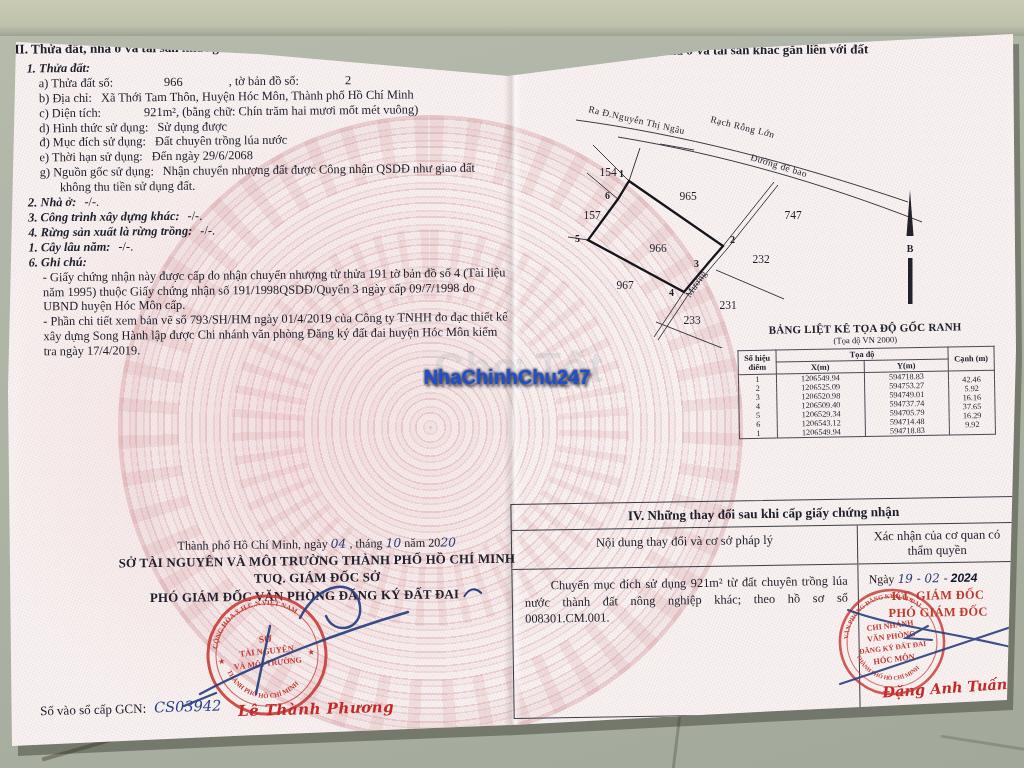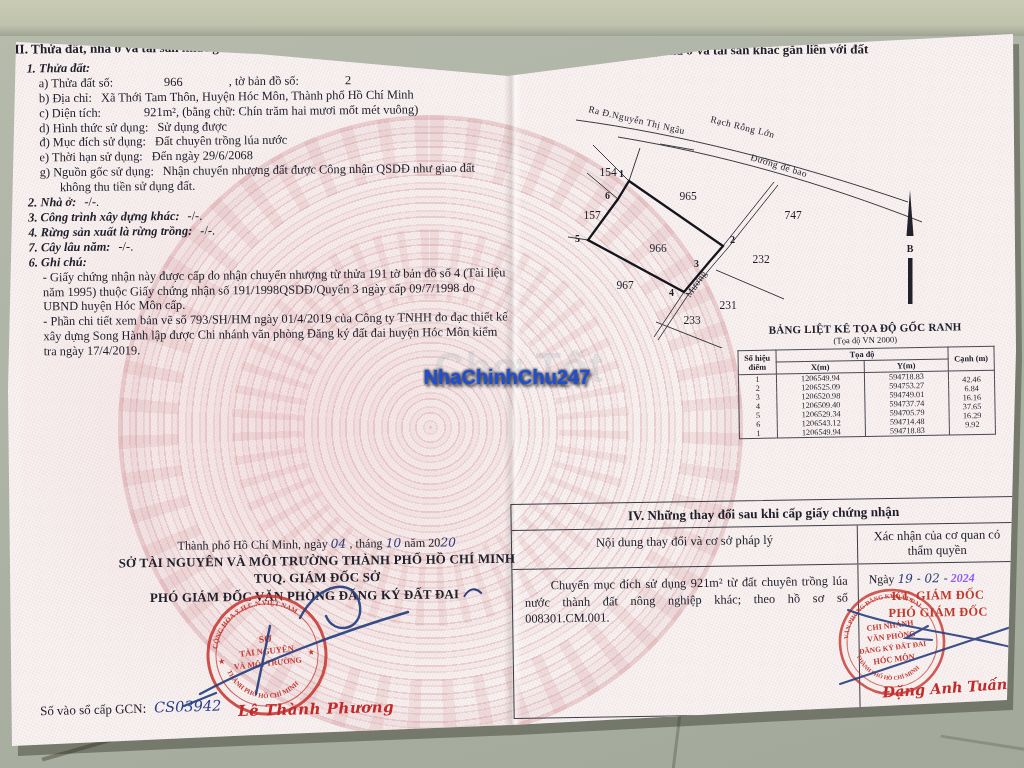--- a/index.html
+++ b/index.html
@@ -68,21 +68,21 @@
   .s4-title{border-bottom:1.4px solid #3c3c46;text-align:center;font-weight:bold;font-size:13.2px;padding:5px 0 4px 0;}
   .s4-cols{display:flex;border-bottom:1.4px solid #3c3c46;}
   .s4-cols .cl{width:346px;border-right:1.4px solid #3c3c46;text-align:center;font-size:12.6px;padding:6px 30px;box-sizing:border-box;}
   .s4-cols .cr{flex:1;text-align:center;font-size:12.6px;padding:4px 8px;}
   .s4-body{display:flex;height:148px;}
   .s4-body .bl{width:346px;border-right:1.4px solid #3c3c46;box-sizing:border-box;padding:8px 10px 0 12px;font-size:12.4px;line-height:16.5px;text-align:justify;}
   .s4-body .bl p{margin:0;text-indent:26px;}
   .s4-body .br{flex:1;position:relative;}
   .dateline{margin:8px 0 0 10px;font-size:12px;white-space:nowrap;}
   .hand{font-family:"DejaVu Serif",serif;font-style:italic;color:#2a3c7a;}
-  .hand-year{font-family:Liberation Serif, serif;font-weight:bold;font-style:italic;color:#8b5cf6;}
+  .hand-year{font-family:Liberation Sans, sans-serif;font-weight:bold;font-style:italic;color:#0f172a;}
   .redline{color:#c0392b;font-weight:bold;font-size:12.4px;text-align:center;margin-top:2px;letter-spacing:.3px;}
   .signer-r{position:absolute;left:22px;top:116px;color:#c22a2a;font-family:"DejaVu Serif",serif;font-style:italic;font-weight:bold;font-size:14.5px;white-space:nowrap;transform:rotate(-3deg);}
 
   
   .lsign{position:absolute;left:112px;top:537px;width:410px;text-align:center;transform:rotate(-0.7deg);}
   .lsign .dl{font-size:12.2px;}
   .lsign .b{font-weight:bold;font-size:12.9px;margin-top:2px;letter-spacing:.2px;}
   .gcn{position:absolute;left:40px;top:700px;font-size:13px;transform:rotate(-1.5deg);}
   .gcn .v{font-family:"DejaVu Serif",serif;font-style:italic;color:#27418a;font-size:14.5px;margin-left:8px;}
   .signer-l{position:absolute;left:238px;top:700px;color:#c22a2a;font-family:"DejaVu Serif",serif;font-style:italic;font-weight:bold;font-size:15px;letter-spacing:.5px;transform:rotate(-1.5deg);}
@@ -138,21 +138,21 @@
       <div class="sub">
         <span class="lab">e) Thời hạn sử dụng:</span><span>Đến ngày 29/6/2068</span>
       </div>
       <div class="sub">
         <span class="lab">g) Nguồn gốc sử dụng:</span><span>Nhận chuyển nhượng đất được Công nhận QSDĐ như giao đất</span>
       </div>
       <div class="cont">không thu tiền sử dụng đất.</div>
       <div class="itm"><span>2. Nhà ở:</span><span class="val">-/-.</span></div>
       <div class="itm"><span>3. Công trình xây dựng khác:</span><span class="val">-/-.</span></div>
       <div class="itm"><span>4. Rừng sản xuất là rừng trồng:</span><span class="val">-/-.</span></div>
-      <div class="itm"><span>7. Cây lâu năm:</span><span class="val">-/-.</span></div>
+      <div class="itm"><span>1. Cây lâu năm:</span><span class="val">-/-.</span></div>
       <div class="itm">6. Ghi chú:</div>
       <div class="note">- Giấy chứng nhận này được cấp do nhận chuyển nhượng từ thửa 191 tờ bản đồ số 4 (Tài liệu năm 1995) thuộc Giấy chứng nhận số 191/1998QSDĐ/Quyển 3 ngày cấp 09/7/1998 do UBND huyện Hóc Môn cấp.</div>
       <div class="note">- Phần chi tiết xem bản vẽ số 793/SH/HM ngày 01/4/2019 của Công ty TNHH đo đạc thiết kế xây dựng Song Hành lập được Chi nhánh văn phòng Đăng ký đất đai huyện Hóc Môn kiểm tra ngày 17/4/2019.</div>
     </div>
 
     <div class="sec3-title">III. Sơ đồ thửa đất, nhà ở và tài sản khác gắn liền với đất</div>
 
     <svg class="diagram" width="400" height="258" viewBox="0 0 400 258">
 
       <path d="M16,30 C120,44 230,72 348,112" fill="none" stroke="#3a3a42" stroke-width="1"></path>
@@ -225,21 +225,21 @@
           <tr>
               <td>1</td>
               <td>1206549.94</td>
               <td>594718.83</td>
               <td class="canh"><span>42.46</span></td>
             </tr>
           <tr>
               <td>2</td>
               <td>1206525.09</td>
               <td>594753.27</td>
-              <td class="canh"><span>6.84</span></td>
+              <td class="canh"><span>5.92</span></td>
             </tr>
           <tr>
               <td>3</td>
               <td>1206520.98</td>
               <td>594749.01</td>
               <td class="canh"><span>16.16</span></td>
             </tr>
           <tr>
               <td>4</td>
               <td>1206509.40</td>

